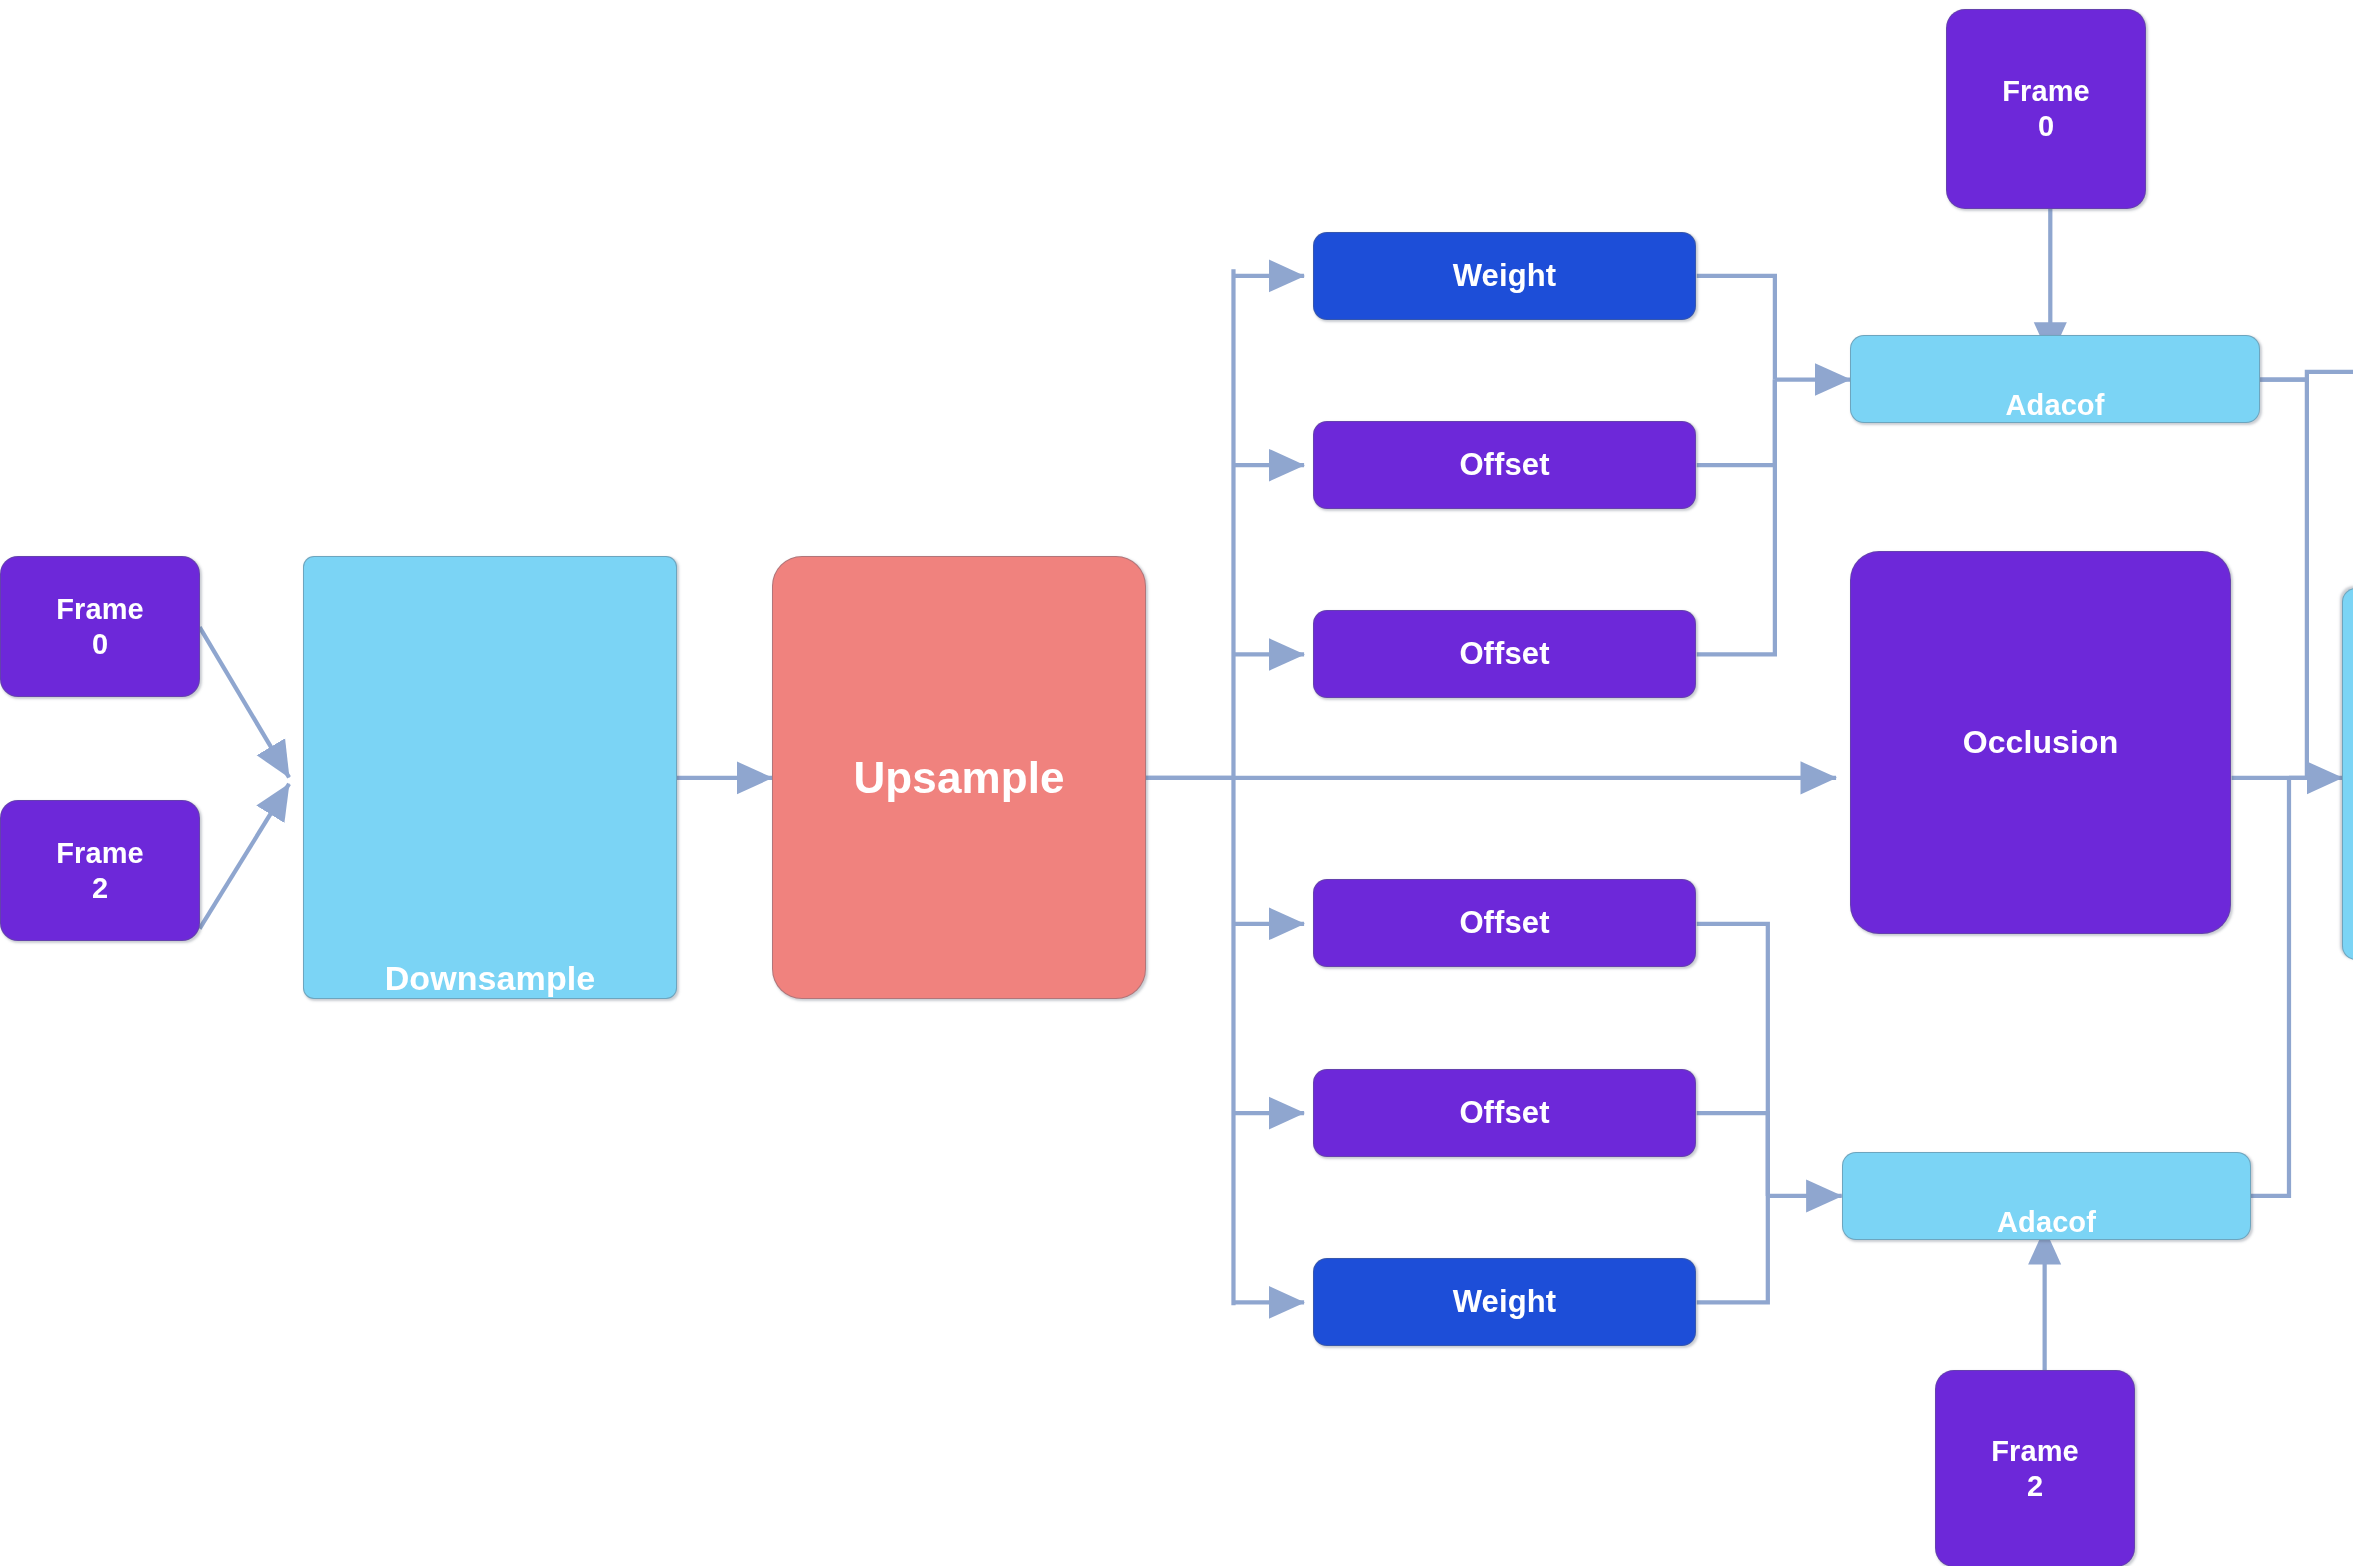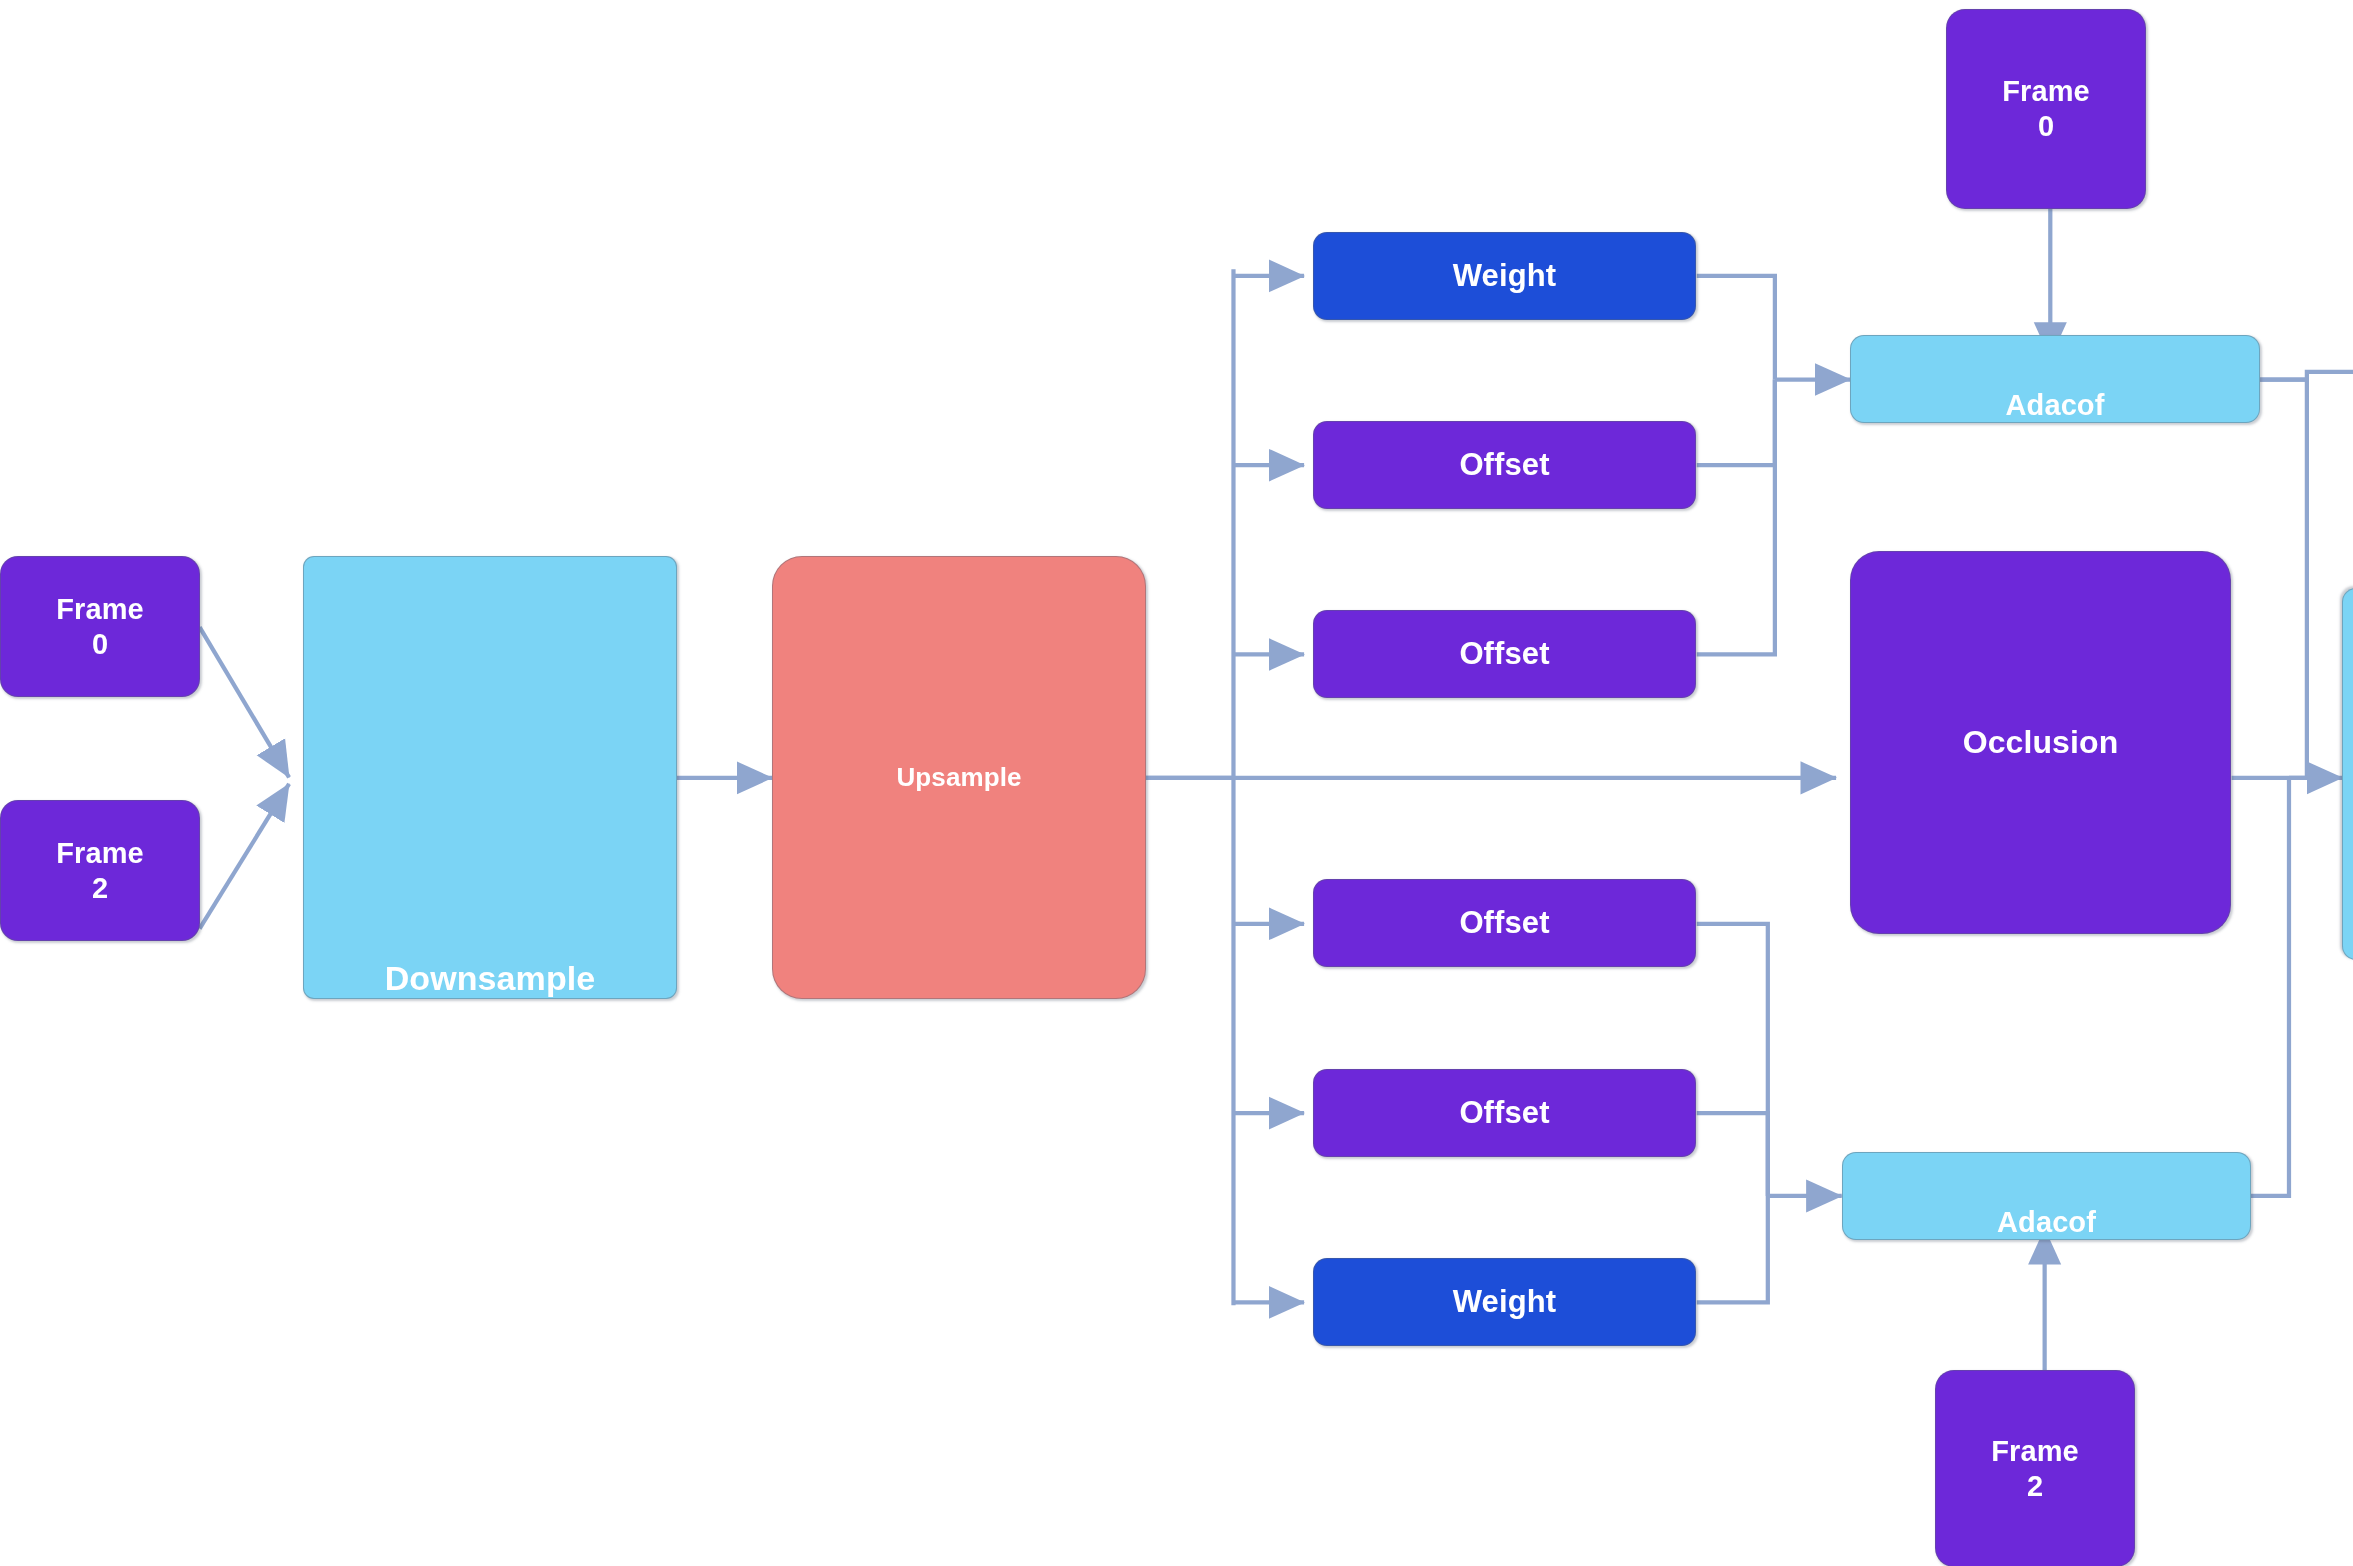--- a/index.html
+++ b/index.html
@@ -113,21 +113,21 @@
 
   <div class="node c-green" style="left:0px;top:800px;width:200px;height:141px;border-radius:18px;font-size:29px;">
     <span>Frame
 2</span>
   </div>
 
   <div class="node c-blue" style="left:303px;top:556px;width:374px;height:443px;border-radius:11px;font-size:34px;">
     <span>Downsample</span>
   </div>
 
-  <div class="node c-red" style="left:772px;top:556px;width:374px;height:443px;border-radius:30px;font-size:26px;">
+  <div class="node c-red" style="left:772px;top:556px;width:374px;height:443px;border-radius:30px;font-size:44px;">
     <span>Upsample</span>
   </div>
 
   <div class="node c-slate" style="left:1313px;top:232px;width:383px;height:88px;border-radius:14px;font-size:31px;">
     <span>Weight</span>
   </div>
 
   <div class="node c-yellow" style="left:1313px;top:421px;width:383px;height:88px;border-radius:14px;font-size:31px;">
     <span>Offset</span>
   </div>

